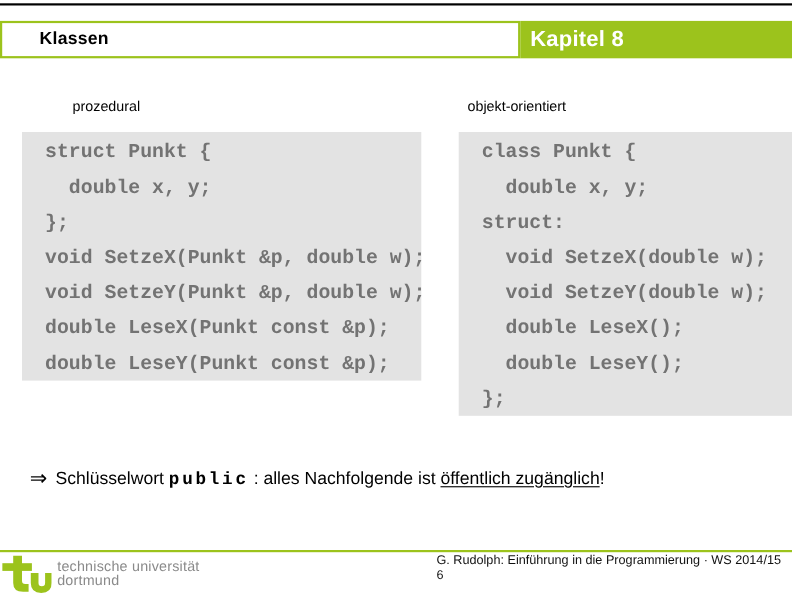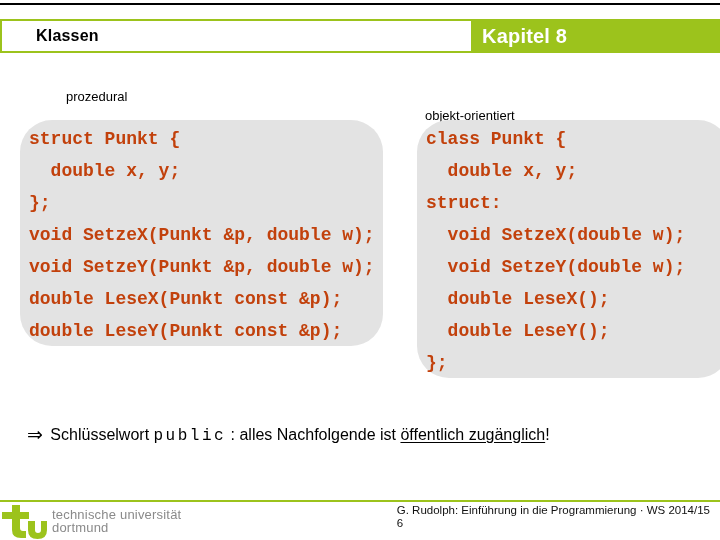--- a/index.html
+++ b/index.html
@@ -35,42 +35,42 @@
     flex:1;height:34px;background:var(--green);
     display:flex;align-items:center;padding-left:9px;
   }
   .header-chapter{
     font-size:20px;font-weight:bold;color:#fff;letter-spacing:.2px;
   }
   .col-label{
     position:absolute;top:89px;font-size:13px;color:#000;
   }
   .col-label.left{left:28px;margin-left:38px;}
-  .col-label.right{left:425px;margin-top:19px;}
+  .col-label.right{left:425px;}
   .code-block{
     position:absolute;top:120px;background:var(--code-bg);
-    padding:3px 0 0 9px;
+    padding:3px 0 0 21px;
     font-family:"Liberation Mono","DejaVu Sans Mono",monospace;
-    font-weight:bold;font-size:18px;color:#c2410c;border-radius:32px;
+    font-weight:bold;font-size:18px;color:#737373;
   }
   .code-block.left{left:20px;width:363px;height:226px;}
   .code-block.right{left:417px;width:313px;height:258px;}
   .code-line{
     line-height:32px;white-space:pre;
   }
   .note{
     position:absolute;left:27px;top:423px;font-size:16px;color:#000;
     white-space:pre;
   }
   .note-arrow{
     font-size:19px;margin-right:3px;vertical-align:-1px;
   }
   .note-keyword{
     font-family:"Liberation Mono","DejaVu Sans Mono",monospace;
-    font-weight:normal;font-size:16px;letter-spacing:2.5px;
+    font-weight:bold;font-size:16px;letter-spacing:2.5px;
   }
   .note-underline{
     text-decoration:underline;
     text-underline-offset:2px;
   }
   .footer-rule{
     position:absolute;left:0;top:500px;width:720px;height:2px;background:var(--green);
   }
   .logo{
     position:absolute;left:2px;top:505px;

